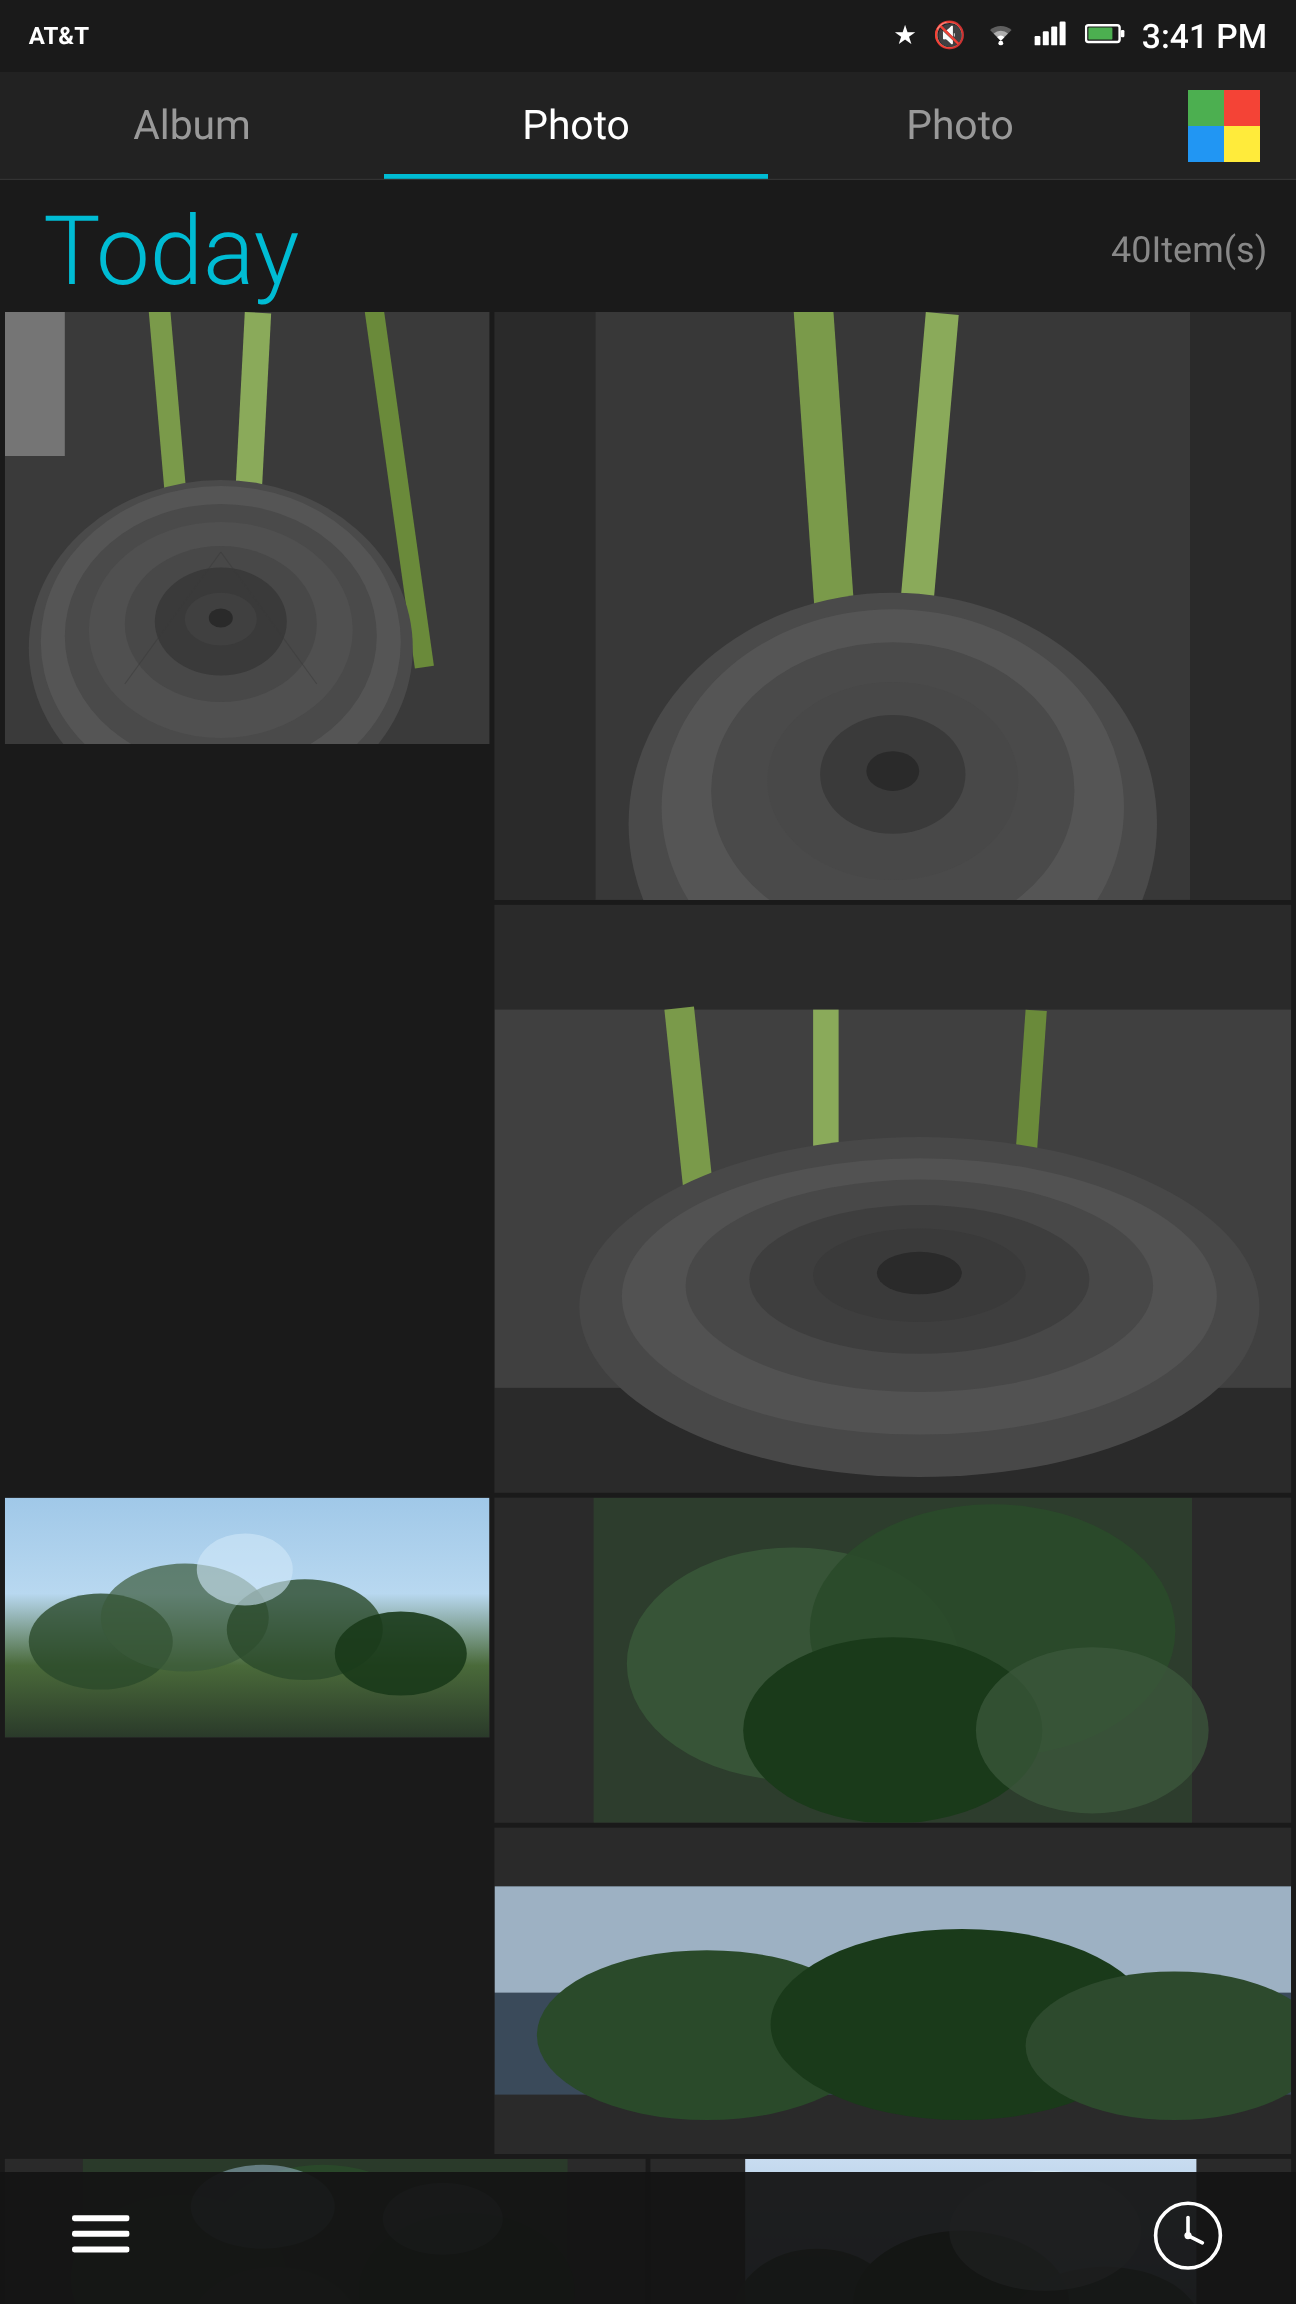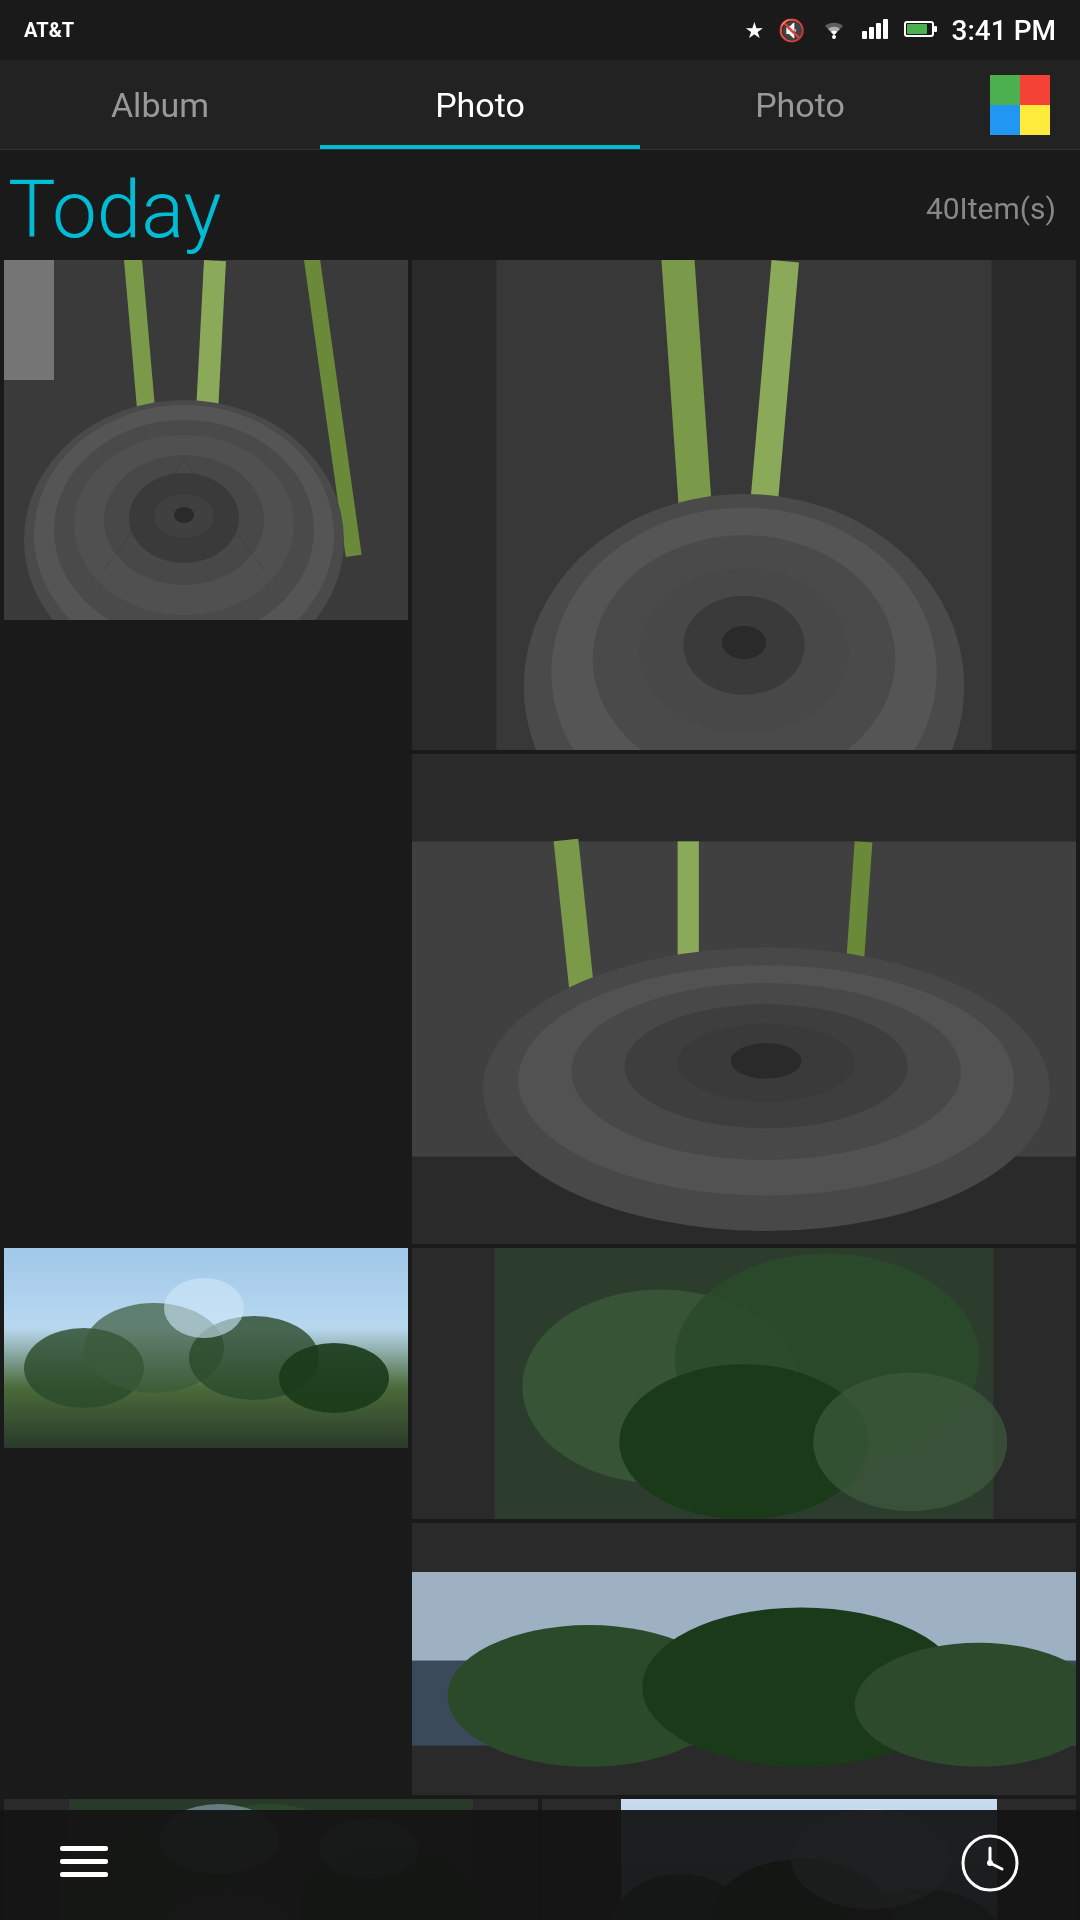--- a/index.html
+++ b/index.html
@@ -92,21 +92,21 @@
       justify-content: center;
     }
 
     .weibo-icon {
       width: 60px;
       height: 60px;
     }
 
     
     #section-header {
-      padding: 20px 24px 10px 8px;
+      padding: 20px 24px 10px 36px;
       display: flex;
       align-items: flex-end;
       justify-content: space-between;
     }
 
     #today-label {
       color: #00bcd4;
       font-size: 80px;
       font-weight: 300;
       line-height: 1;

